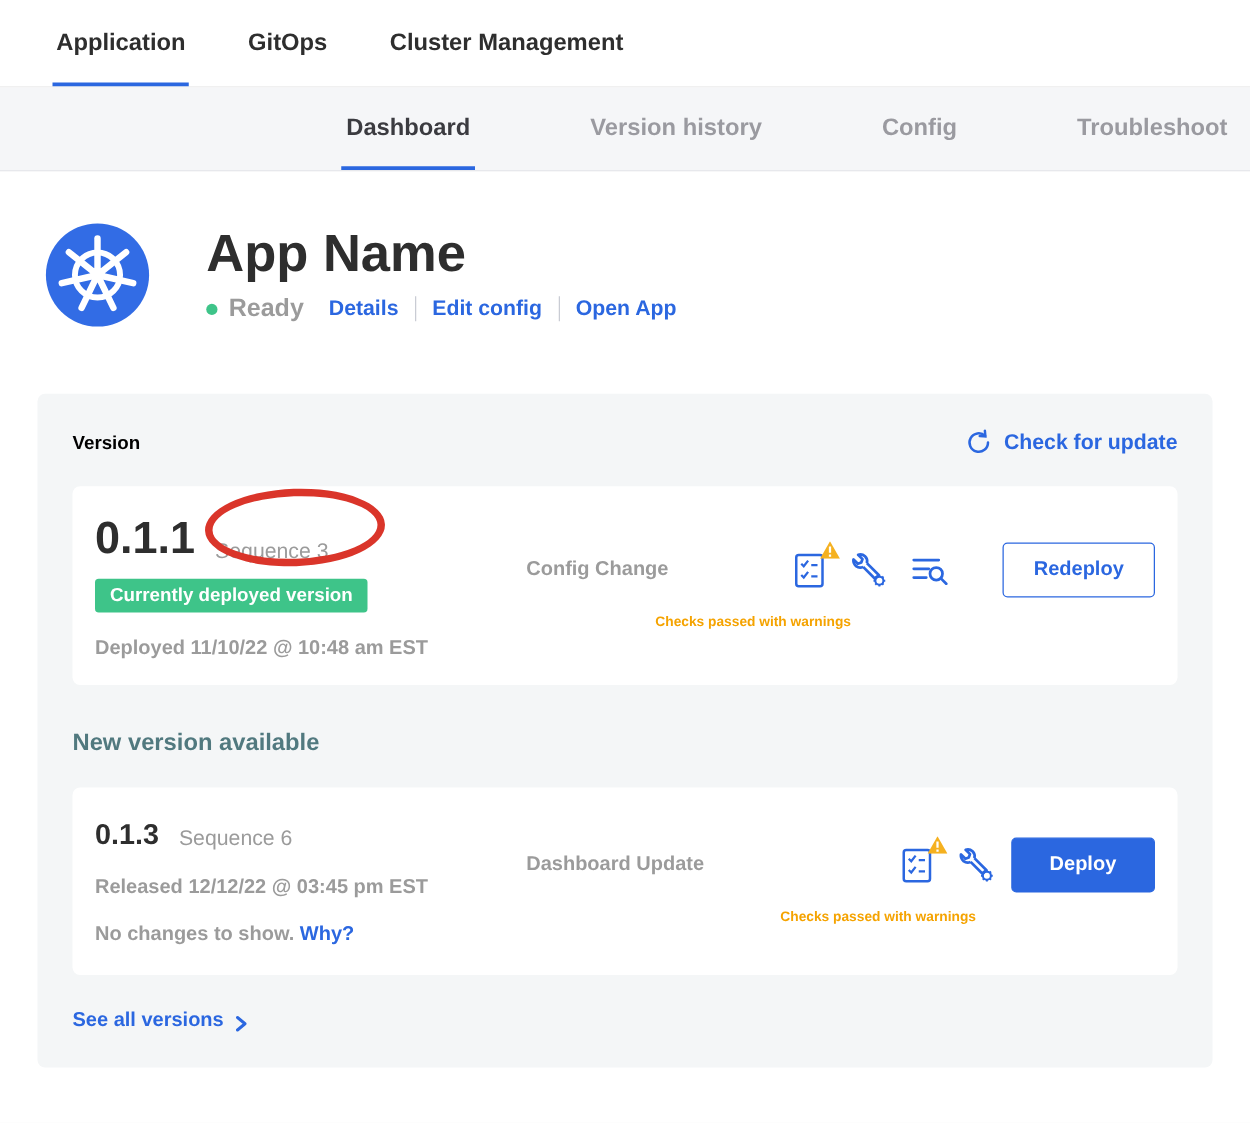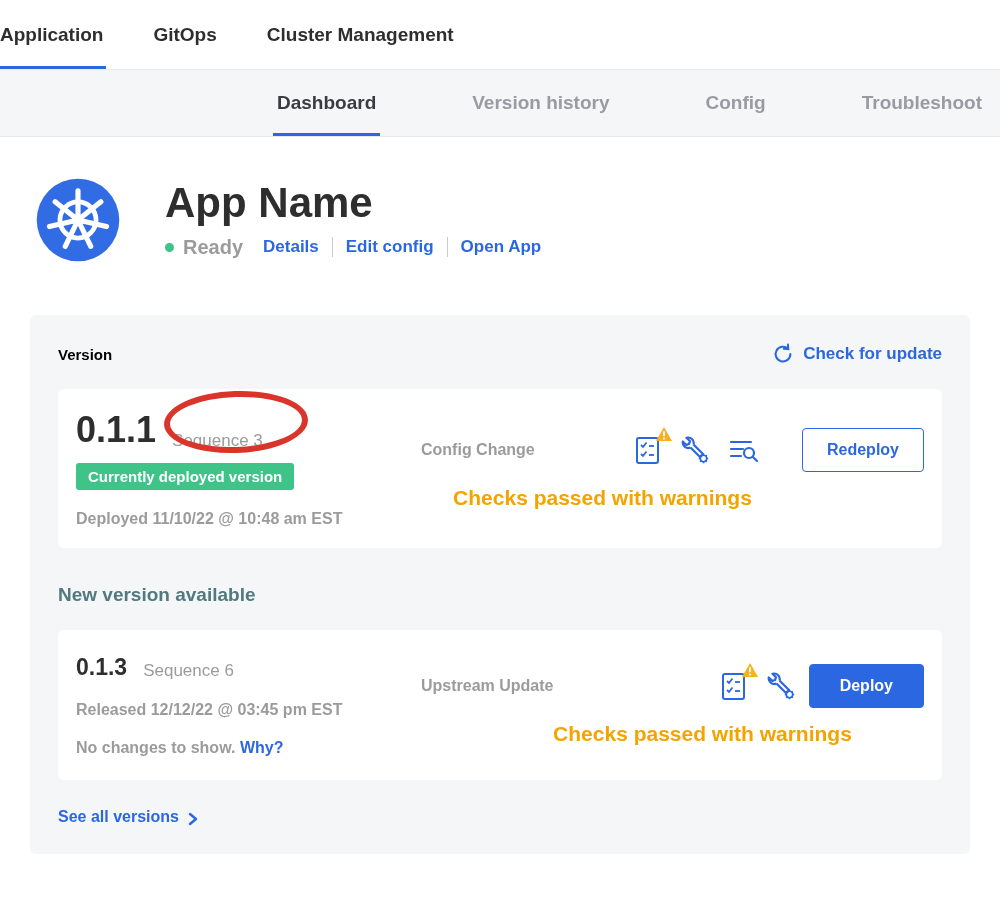--- a/index.html
+++ b/index.html
@@ -1,20 +1,20 @@
 <!DOCTYPE html>
 <html><head>
 <meta charset="utf-8">
 <style>
   * { margin:0; padding:0; box-sizing:border-box; }
   html,body { width:1000px; height:898px; overflow:hidden; background:#fff;
     font-family:"Liberation Sans", sans-serif; color:#323232; }
 
   
-  .topnav { display:flex; height:70px; gap:50px;
+  .topnav { display:flex; height:70px; padding-left:45px; gap:50px;
     background:#fff; border-bottom:1px solid #ececec; }
   .topnav .tab { position:relative; display:flex; align-items:center; flex-shrink:0;
     font-size:19px; font-weight:700; color:#2e2e2e; cursor:pointer; white-space:nowrap; }
   .topnav .tab.active::after { content:""; position:absolute; left:-3px; right:-3px;
     bottom:0; height:3px; background:#2b67e0; }
 
   
   .subnav { display:flex; height:67px; padding-left:277px; gap:96px;
     background:#f5f6f8; border-bottom:1px solid #e7e8ec; }
   .subnav .tab { position:relative; display:flex; align-items:center; flex-shrink:0;
@@ -58,21 +58,21 @@
   .rrow { display:flex; align-items:center; }
   .source { flex:0 0 190px; font-size:16px; font-weight:700; color:#9b9b9b; }
   .icons { display:flex; gap:18px; align-items:center; margin-left:24px; }
   .icons.shift { margin-left:110px; }
   .icon-wrap { position:relative; display:inline-flex; cursor:pointer; }
   .warn { position:absolute; top:-8px; right:-9px; }
   .btn { margin-left:auto; font-size:16px; font-weight:700; border-radius:4px;
     padding:12px 24px; cursor:pointer; font-family:inherit; }
   .btn.outline { background:#fff; color:#2b67e0; border:1px solid #2b67e0; }
   .btn.solid { background:#2b67e0; color:#fff; border:1px solid #2b67e0; padding:12px 30px;text-align:center; }
-  .checks { text-align:center; font-size:21px; font-weight:700; color:#f5a300; }
+  .checks { text-align:center; font-size:11px; font-weight:700; color:#f5a300; }
   .checks.c1 { margin-right:140px; }
   .checks.c2 { margin-left:60px; }
 
   .newver { margin-top:36px; font-size:19px; font-weight:700; color:#51797f; }
   .seeall { margin-top:28px; display:inline-flex; align-items:flex-end; gap:8px;
     font-size:16px; font-weight:700; color:#2b67e0; cursor:pointer; }
 
   .annotation { position:absolute; left:106px; top:2px; width:144px; height:62px;
     border:6px solid #da352a; border-radius:50%; transform:rotate(-2deg);
     pointer-events:none; }
@@ -199,21 +199,21 @@
         <span class="vseq">Sequence 6</span>
       </div>
       <div class="meta">Released 12/12/22 @ 03:45 pm EST</div>
       <div class="meta">
         <span>No changes to show.</span>
         <span class="why">Why?</span>
       </div>
     </div>
     <div class="rarea">
       <div class="rrow">
-        <span class="source">Upstream Update</span>
+        <span class="source">Dashboard Update</span>
         <span class="icons shift">
           <span class="icon-wrap">
             <svg width="28" height="30" viewBox="0 0 28 30">
               <rect x="2" y="3" width="21" height="25" rx="2" fill="none" stroke="#2b67e0" stroke-width="2"></rect>
               <polyline points="6 10 8 12 11.5 7.5" fill="none" stroke="#2b67e0" stroke-width="1.8"></polyline>
               <line x1="14" y1="11" x2="19" y2="11" stroke="#2b67e0" stroke-width="1.8"></line>
               <polyline points="6 19 8 21 11.5 16.5" fill="none" stroke="#2b67e0" stroke-width="1.8"></polyline>
               <line x1="14" y1="20" x2="19" y2="20" stroke="#2b67e0" stroke-width="1.8"></line>
             </svg>
             <svg class="warn" width="16" height="14" viewBox="0 0 16 14">

